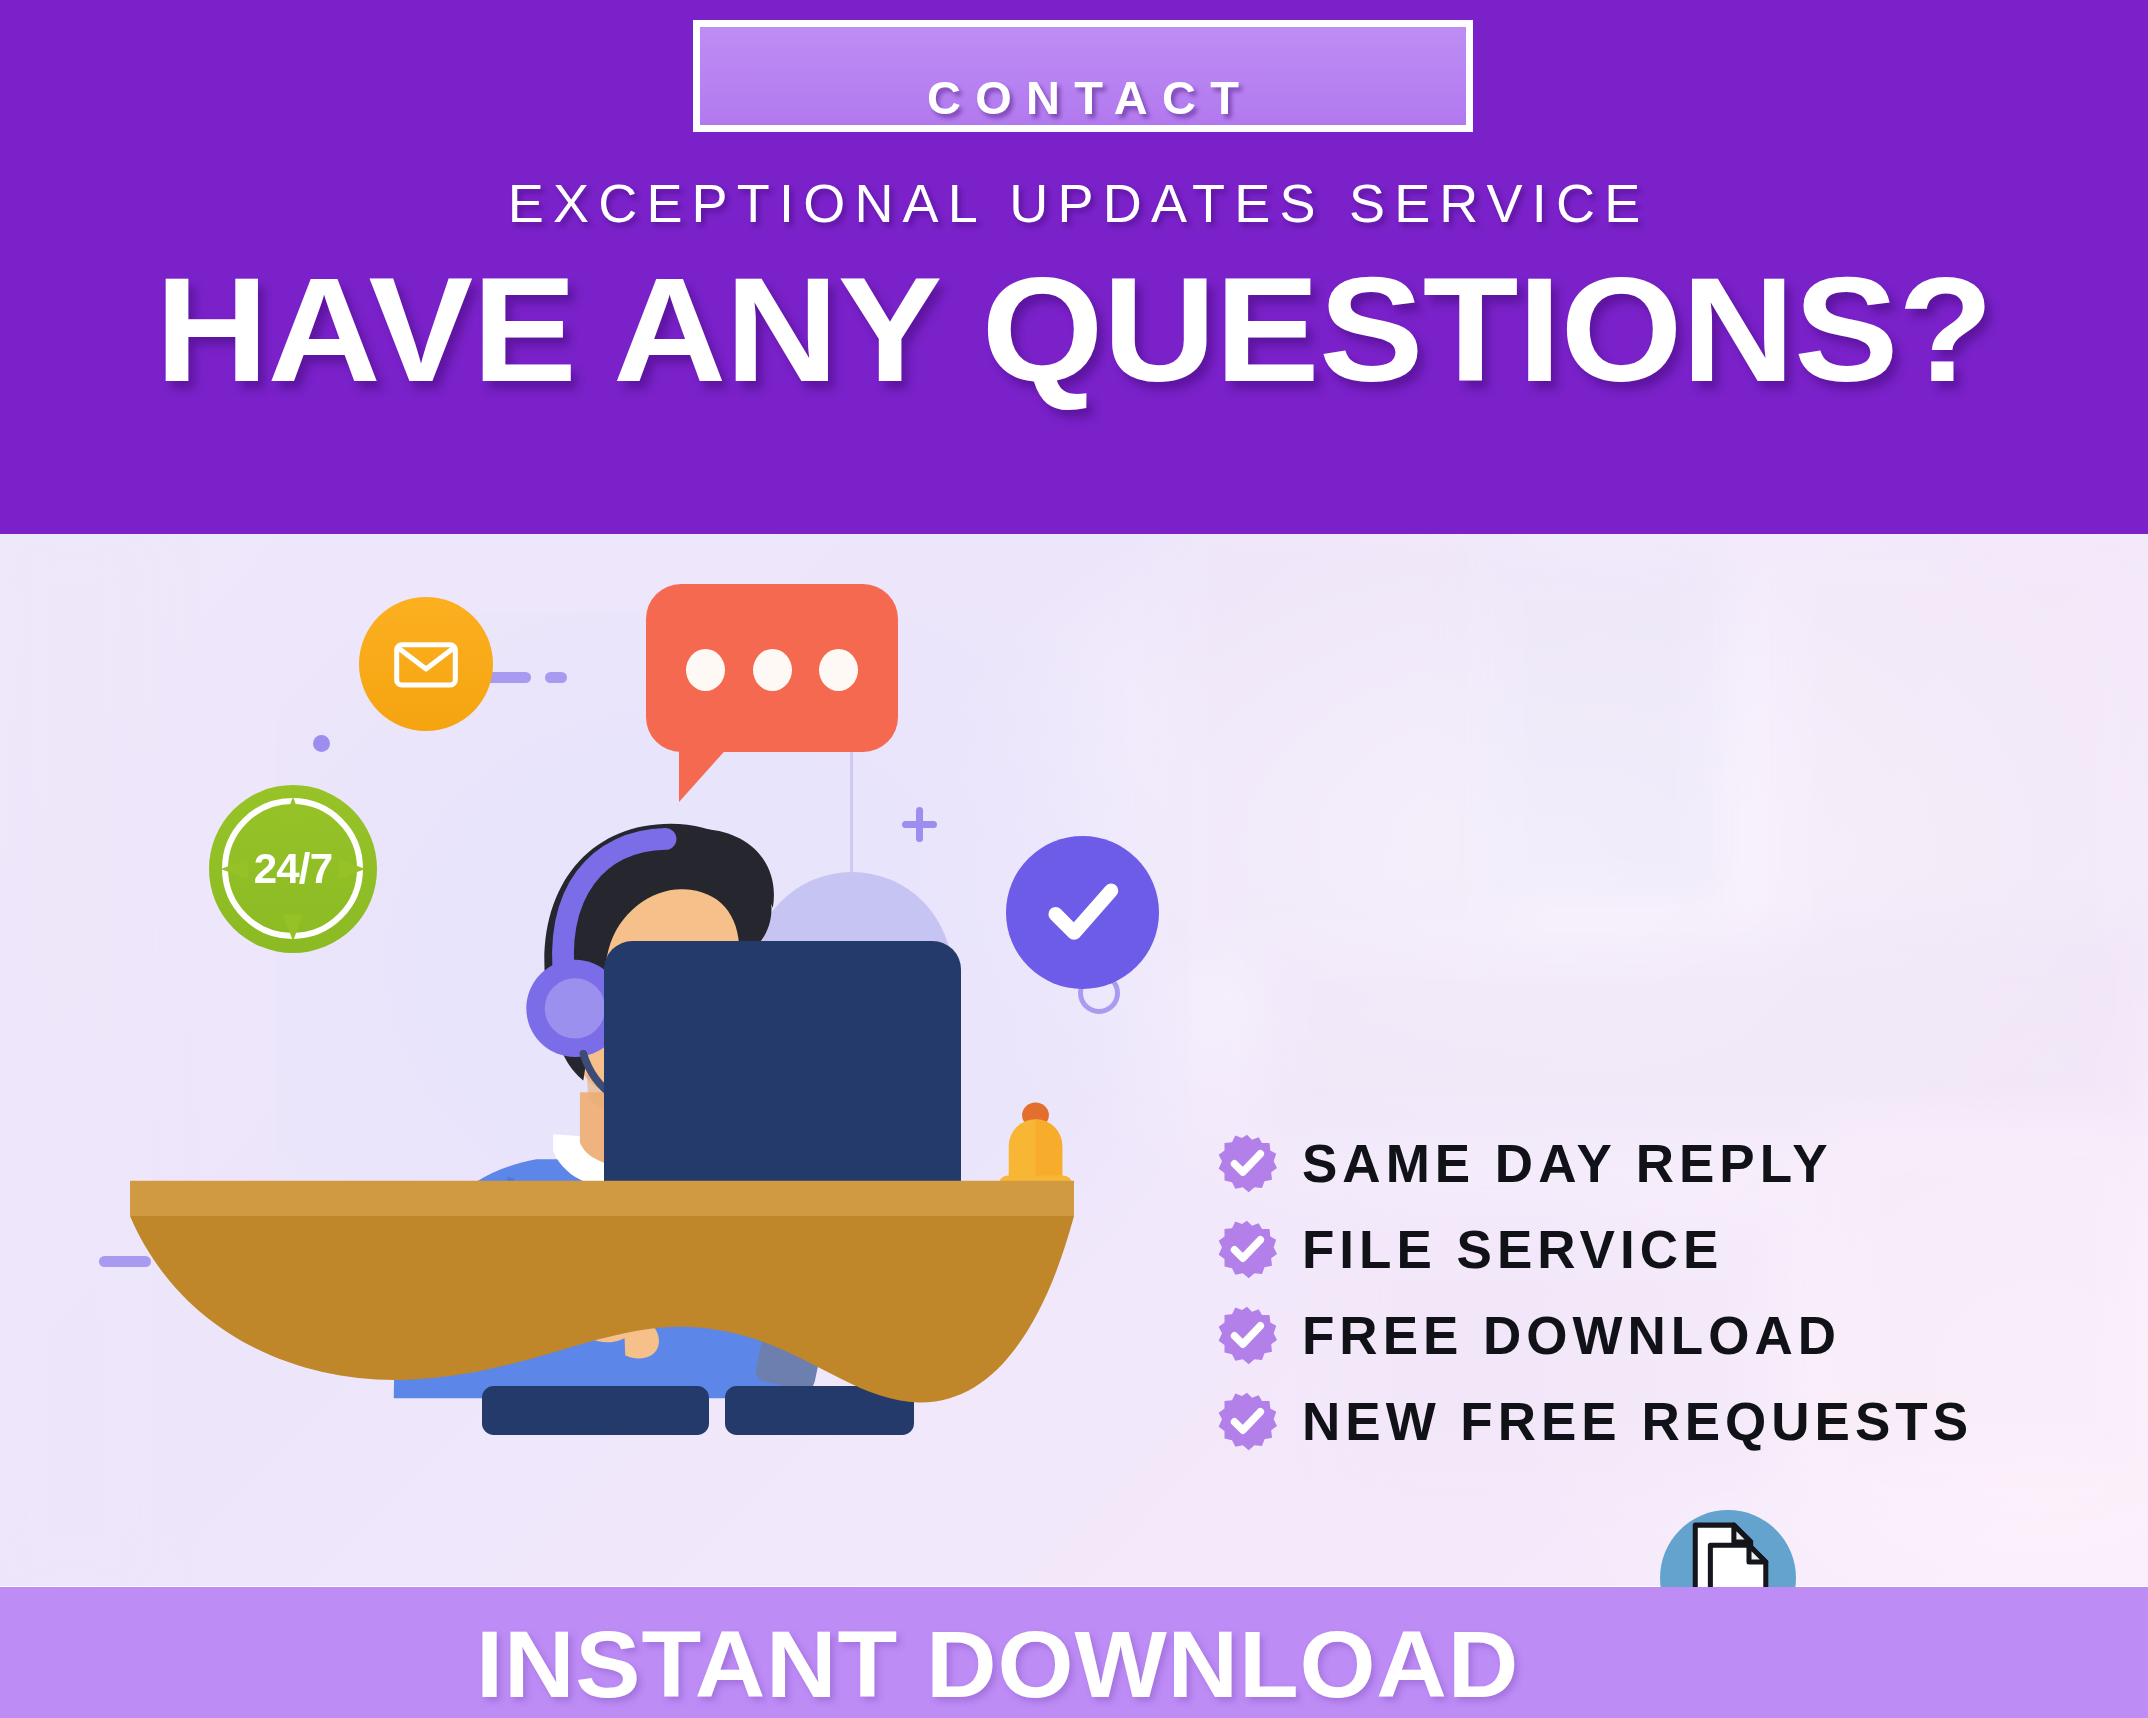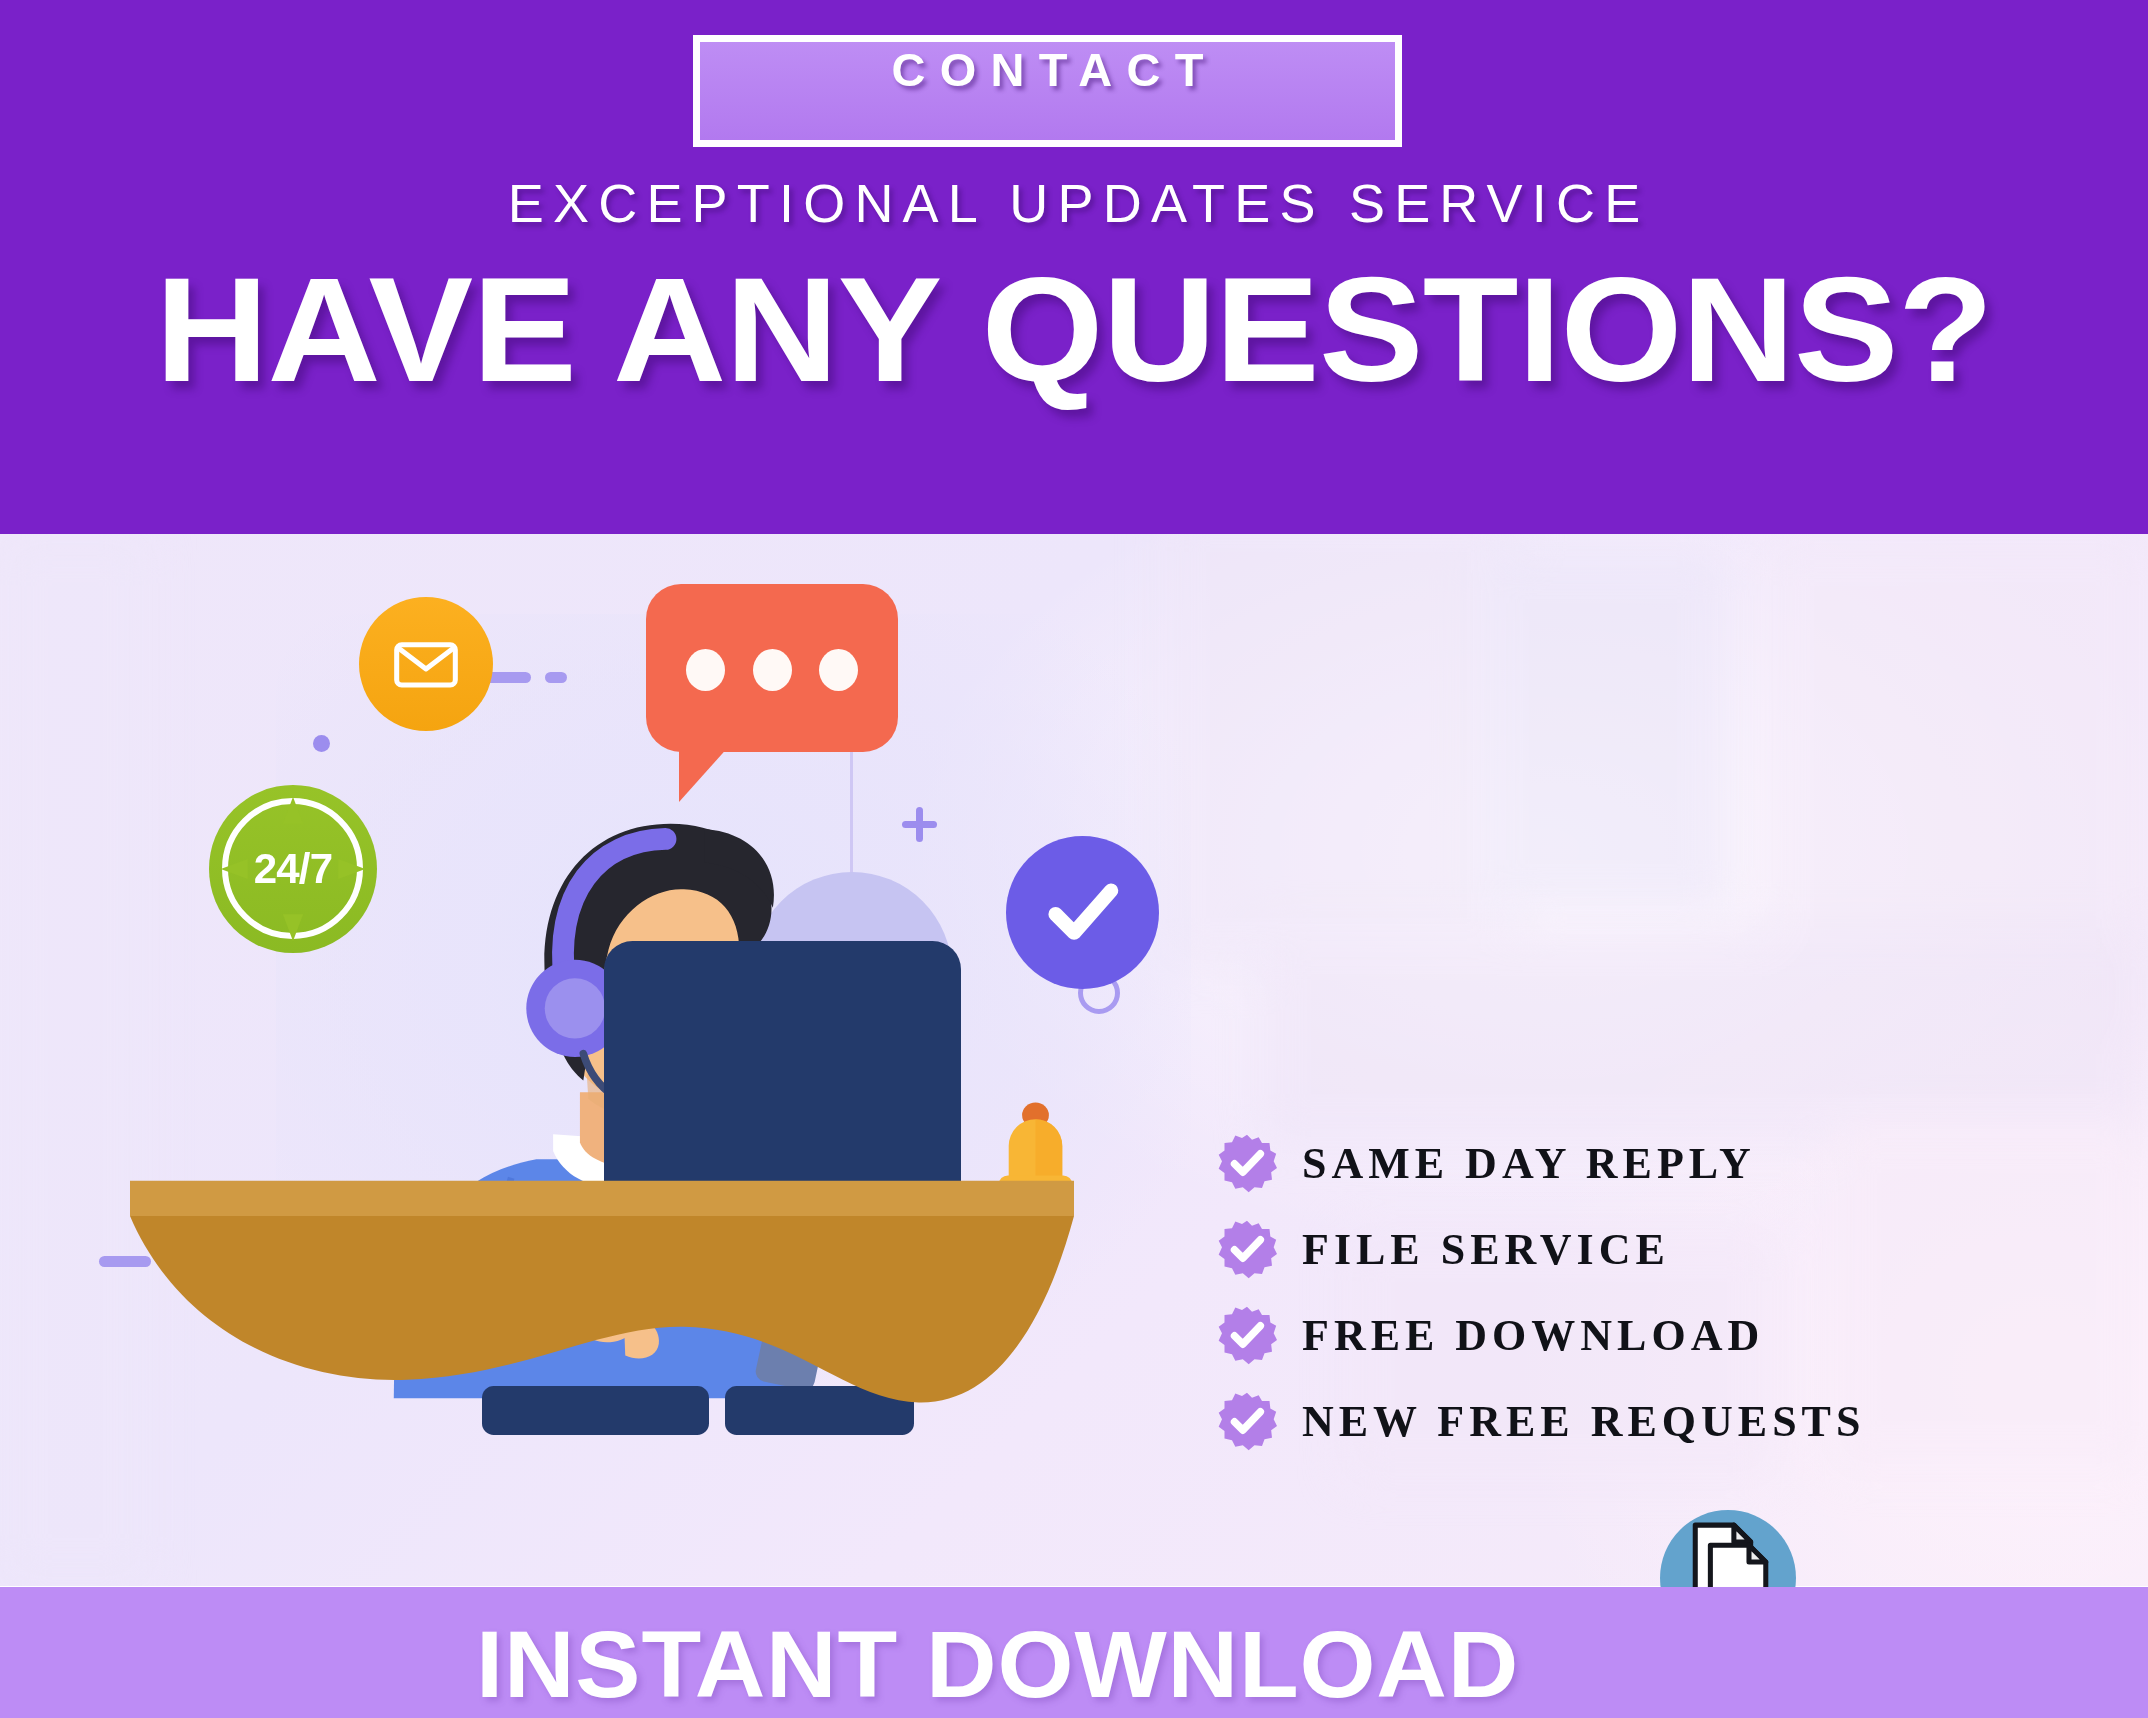--- a/index.html
+++ b/index.html
@@ -10,25 +10,25 @@
   }
   .canvas{position:relative;width:2148px;height:1718px;overflow:hidden;}
 
   
   .header{
     position:absolute;left:0;top:0;width:2148px;height:534px;
     background:#7A21C9;
     overflow:hidden;
   }
   .contact-badge{
-    position:absolute;left:693px;top:35px;width:709px;height:112px;
+    position:absolute;left:693px;top:20px;width:780px;height:112px;
     background:linear-gradient(180deg,#BE8DF4 0%,#B279EF 100%);
     border:7.6px solid #FFFFFF;
     box-sizing:border-box;
-    display:flex;align-items:flex-start;justify-content:center;
+    display:flex;align-items:flex-end;justify-content:center;
   }
   .contact-badge .txt{
     color:#FFFFFF;font-size:47px;font-weight:700;letter-spacing:14.3px;
     text-indent:14.3px;
     text-shadow:3.4px 4.2px 4.2px rgba(60,10,110,.45);
     font-family:"Liberation Sans", sans-serif;
   }
   .subtitle{
     position:absolute;left:0;top:172px;width:2148px;
     text-align:center;color:#FFFFFF;
@@ -117,22 +117,22 @@
   .monitor{position:absolute;left:487px;top:386px;width:357px;height:277px;border-radius:28.5px;background:#233A6B;}
   .monitor-neck{position:absolute;left:678px;top:634px;width:60px;height:201px;background:#6C7FAE;border-radius:10px;transform:rotate(12deg);transform-origin:top center;}
   .kb1{position:absolute;left:365px;top:831px;width:227px;height:49px;border-radius:11.7px;background:#233A6B;}
   .kb2{position:absolute;left:608px;top:831px;width:189px;height:49px;border-radius:11.7px;background:#233A6B;}
 
   
   .features{position:absolute;left:1217px;top:597px;width:839px;}
   .feature-row{display:flex;align-items:center;margin-bottom:22px;height:64px;}
   .badge-check{width:60px;height:60px;flex:0 0 60px;margin-right:25px;position:relative;}
   .feature-label{
-    color:#111218;font-size:44px;font-weight:700;letter-spacing:5px;
-    white-space:nowrap;font-family:Liberation Serif, serif;
+    color:#111218;font-size:53px;font-weight:700;letter-spacing:5px;
+    white-space:nowrap;font-family:Liberation Sans, sans-serif;
   }
 
   
   .logo{position:absolute;left:1640px;top:1510px;width:176px;}
   .logo-circle{width:136px;height:136px;border-radius:50%;background:#63A3CD;margin:0 auto;position:relative;}
   .logo-name{
     margin-top:11.7px;text-align:center;color:#FFFFFF;
     font-size:39px;font-family:"DejaVu Serif", serif;font-style:italic;font-weight:400;
     letter-spacing:0.8px;white-space:nowrap;
     transform:rotate(-2deg);

